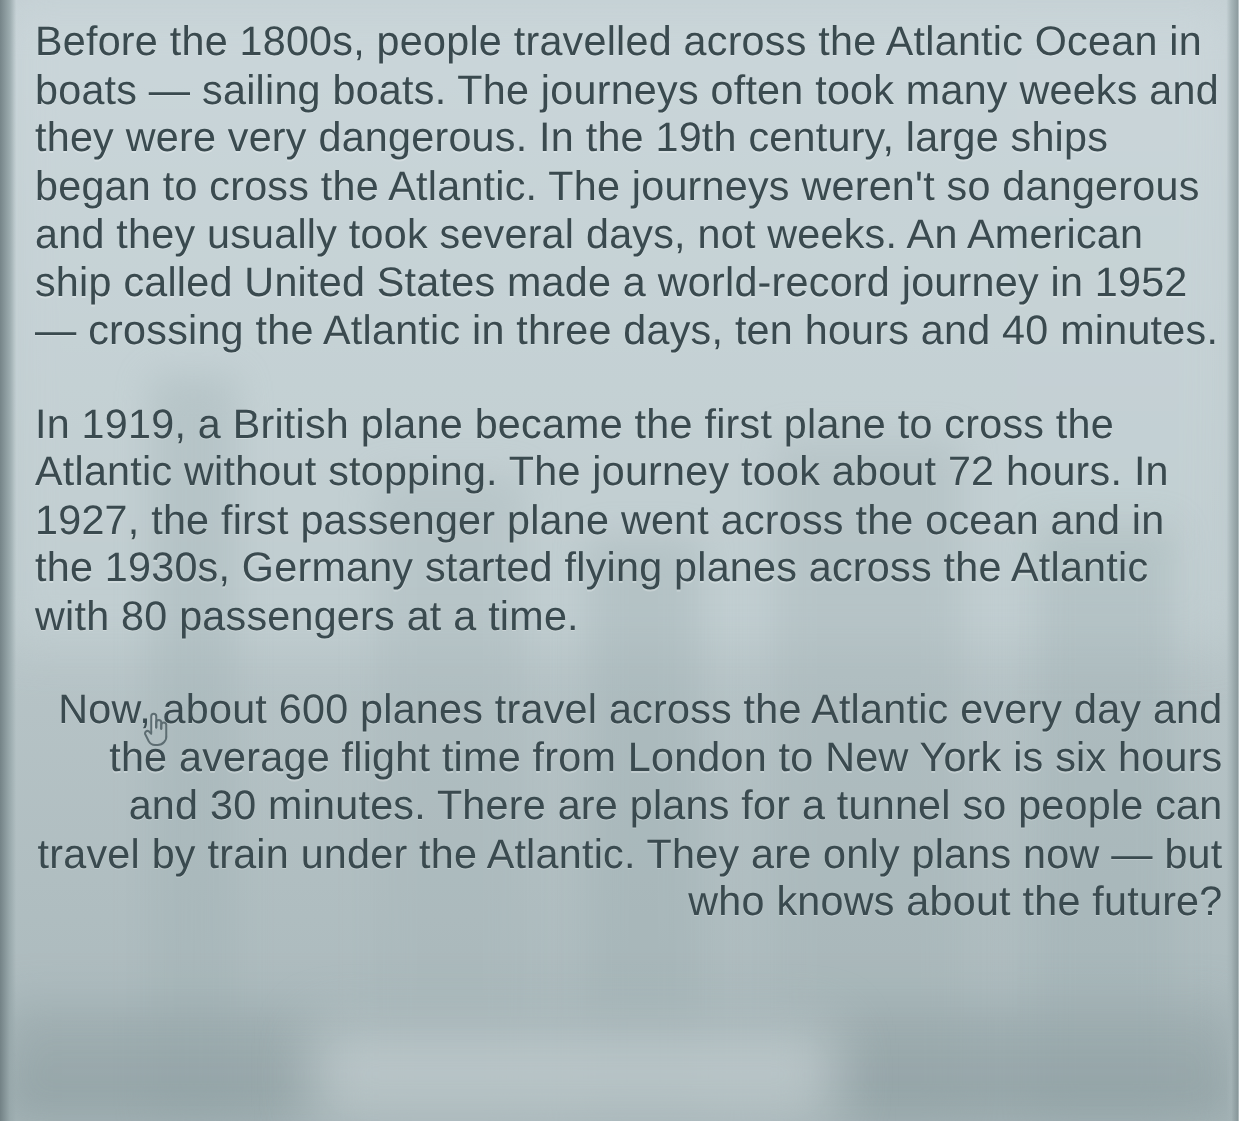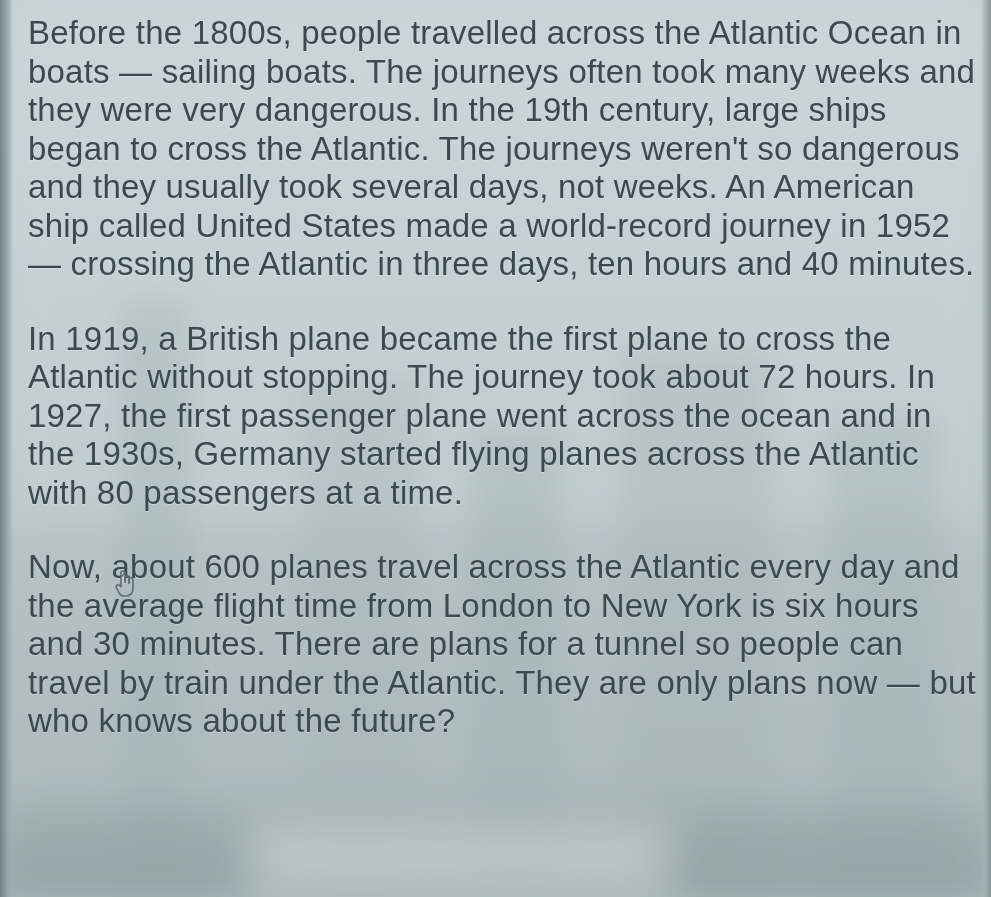--- a/index.html
+++ b/index.html
@@ -88,20 +88,21 @@
     line-height: 38.5px;
     letter-spacing: 0.2px;
     text-shadow: 0 1px 0 rgba(255,255,255,0.25);
   }
   #text-body p {
     margin: 0 0 36px 0;
     white-space: pre-wrap;
   }
   #text-body p:last-child {
     margin-bottom: 15px;
+    text-align: right;
   }
 
   
   .cursor {
     position: absolute;
     left: 112px;
     top: 566px;
     width: 26px;
     height: 32px;
     pointer-events: none;

